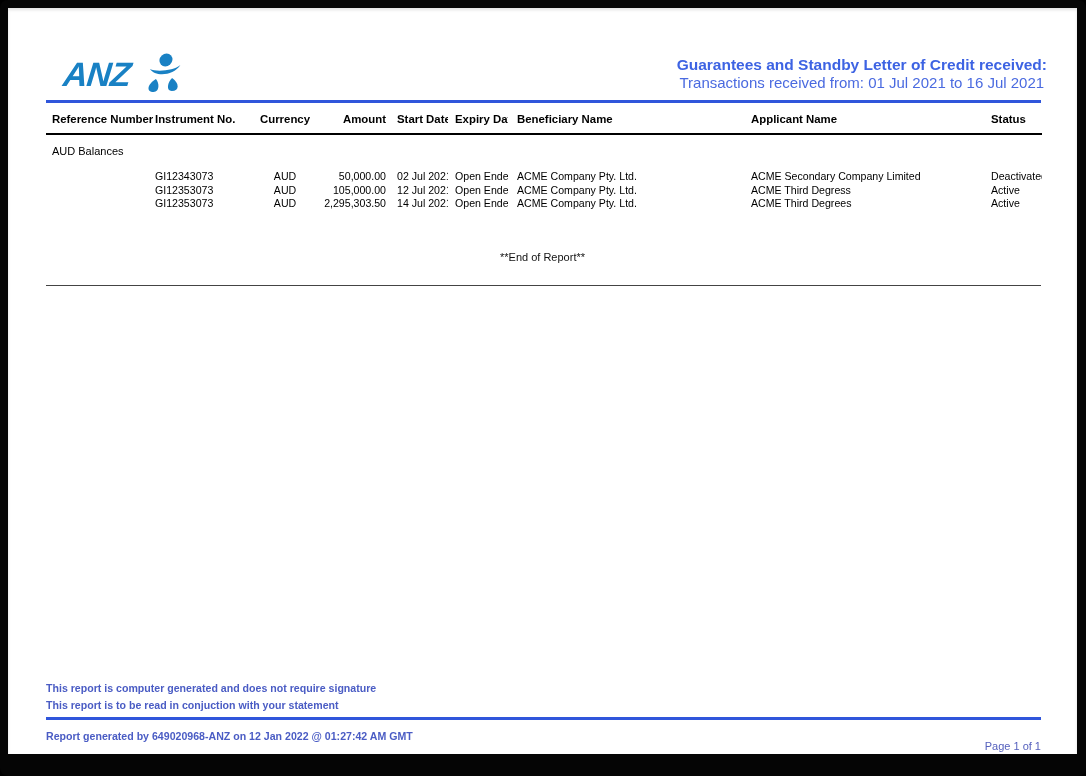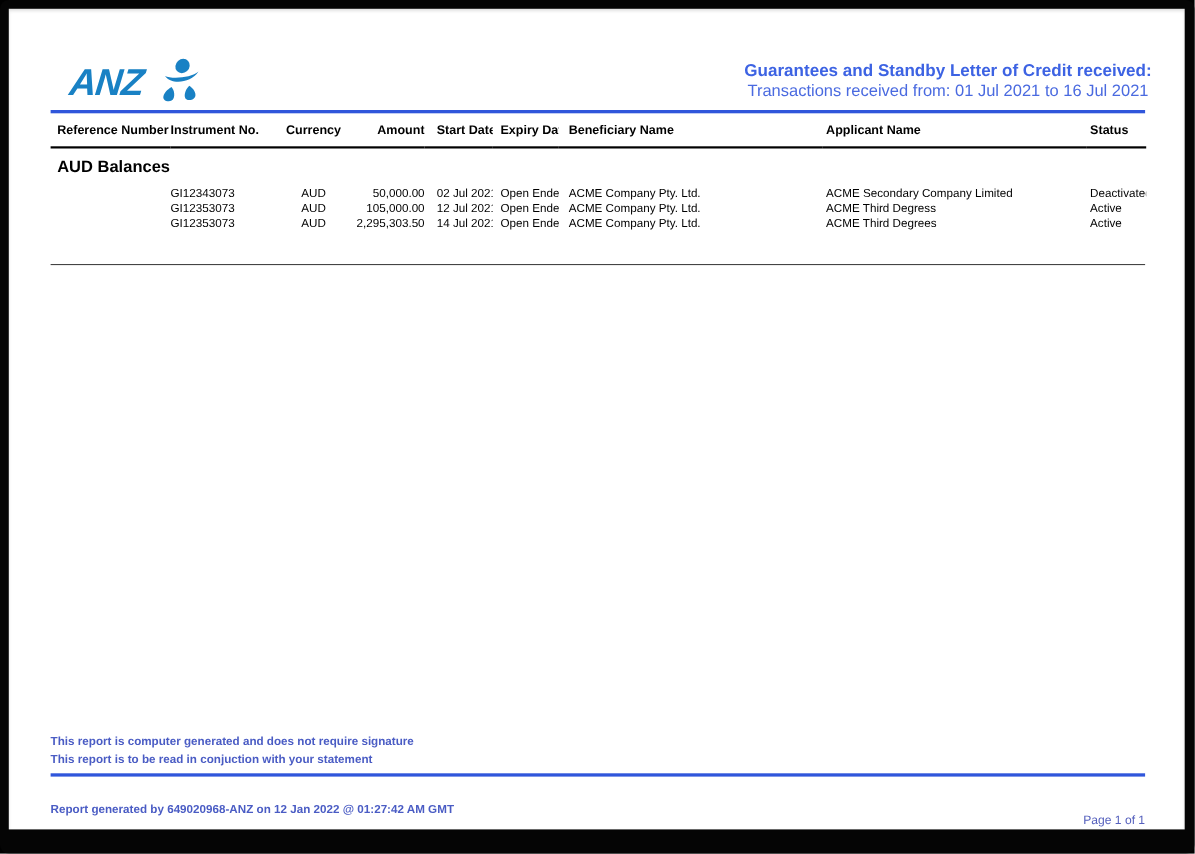--- a/index.html
+++ b/index.html
@@ -91,22 +91,22 @@
   .c-ref    { padding-left:6px; }
   .c-cur    { text-align:center; }
   .c-amt    { text-align:right; }
   .c-start  { padding-left:11px; }
   .c-exp    { padding-left:7px; }
   .c-ben    { padding-left:9px; }
   .c-app    { padding-left:3px; }
   .c-status { padding-left:3px; }
 
   tr.group-row td {
-    font-weight:bold;
-    font-size:15px;
+    font-weight:normal;
+    font-size:11px;
     padding: 10px 0 12px 6px;
   }
   tr.spacer td { height:7px; border:none; }
   tr.total-row td {
     border-top: 2.5px solid #000;
     font-weight:bold;
     font-size:11.4px;
     padding-top:5px;
     padding-bottom:4px;
   }
@@ -138,21 +138,21 @@
   }
   .footer-rule {
     height:3px;
     background:#3056db;
     margin-top:3px;
   }
   .footer-bottom {
     display:flex;
     justify-content:space-between;
     align-items:flex-end;
-    margin-top:24px;
+    margin-top:10px;
   }
   .generated {
     font-weight:bold;
     font-size:10.6px;
   }
   .page-num {
     font-size:11px;
     color:#5560bd;
     position:relative;
     top:10px;
@@ -248,20 +248,21 @@
             <td class="c-app">ACME Third Degrees</td>
             <td class="c-status">Active</td>
           </tr>
           <tr class="spacer">
               <td colspan="9"></td>
             </tr>
         </tbody>
       </table>
     </div>
 
+    <div class="end-report">**End of Report**</div>
     <div class="rule-thin"></div>
 
     <div class="footer">
       <div class="footer-note">This report is computer generated and does not require signature</div>
       <div class="footer-note">This report is to be read in conjuction with your statement</div>
       <div class="footer-rule"></div>
       <div class="footer-bottom">
         <div class="generated">Report generated by 649020968-ANZ on 12 Jan 2022 @ 01:27:42 AM GMT</div>
         <div class="page-num">Page 1 of 1</div>
       </div>

